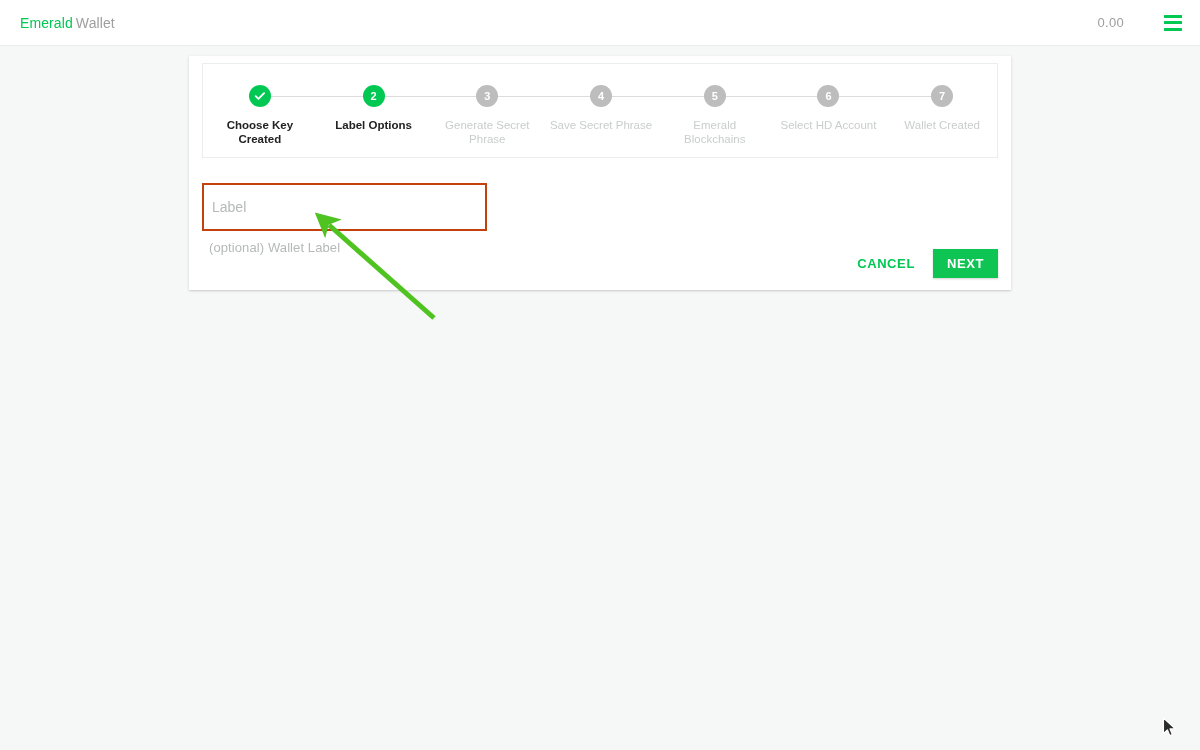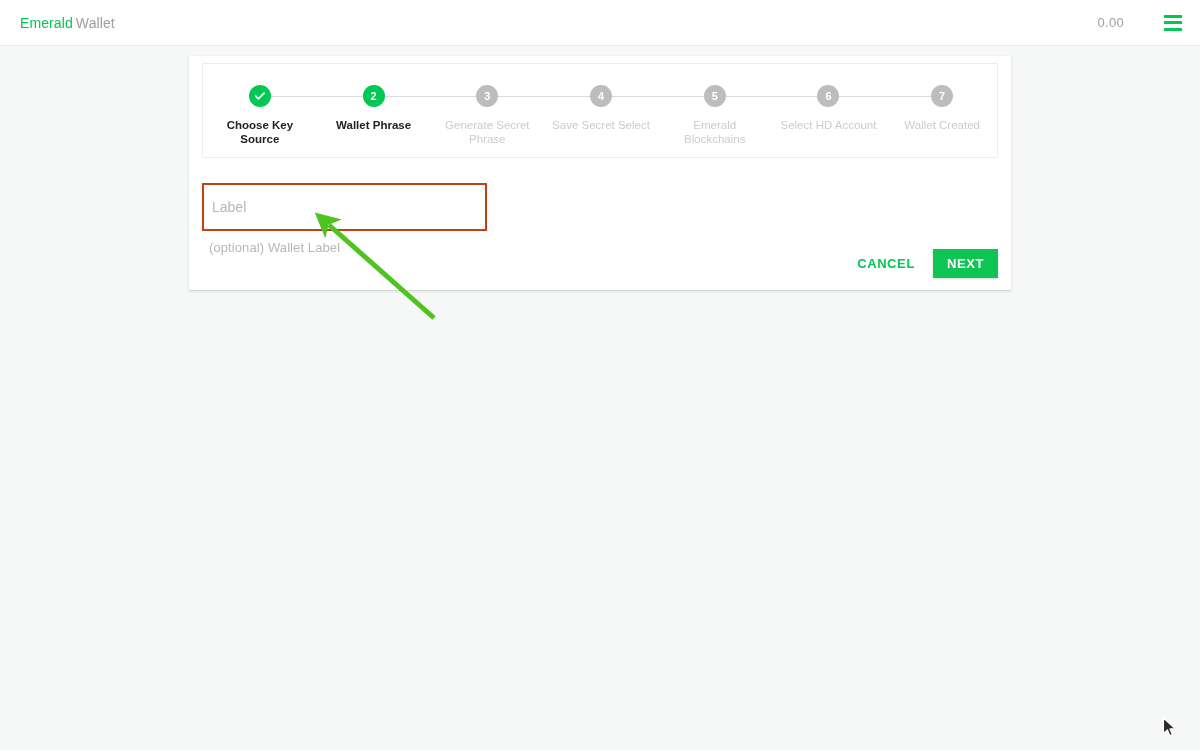--- a/index.html
+++ b/index.html
@@ -257,39 +257,39 @@
   <div class="stepper-panel">
     <div class="stepper">
 
       <div class="step done">
         <div class="connector"></div>
         <div class="step-circle">
           <svg width="12" height="12" viewBox="0 0 12 12">
             <path d="M1.7 6.2 L4.4 8.9 L10.1 3.1" stroke="#ffffff" stroke-width="1.8" fill="none" stroke-linecap="round" stroke-linejoin="round"></path>
           </svg>
         </div>
-        <div class="step-label">Choose Key Source</div>
+        <div class="step-label">Choose Key Created</div>
       </div>
 
       <div class="step active">
         <div class="connector"></div>
         <div class="step-circle">2</div>
-        <div class="step-label">Wallet Phrase</div>
+        <div class="step-label">Label Options</div>
       </div>
 
       <div class="step">
         <div class="connector"></div>
         <div class="step-circle">3</div>
         <div class="step-label">Generate Secret Phrase</div>
       </div>
 
       <div class="step">
         <div class="connector"></div>
         <div class="step-circle">4</div>
-        <div class="step-label">Save Secret Select</div>
+        <div class="step-label">Save Secret Phrase</div>
       </div>
 
       <div class="step">
         <div class="connector"></div>
         <div class="step-circle">5</div>
         <div class="step-label">Emerald Blockchains</div>
       </div>
 
       <div class="step">
         <div class="connector"></div>

